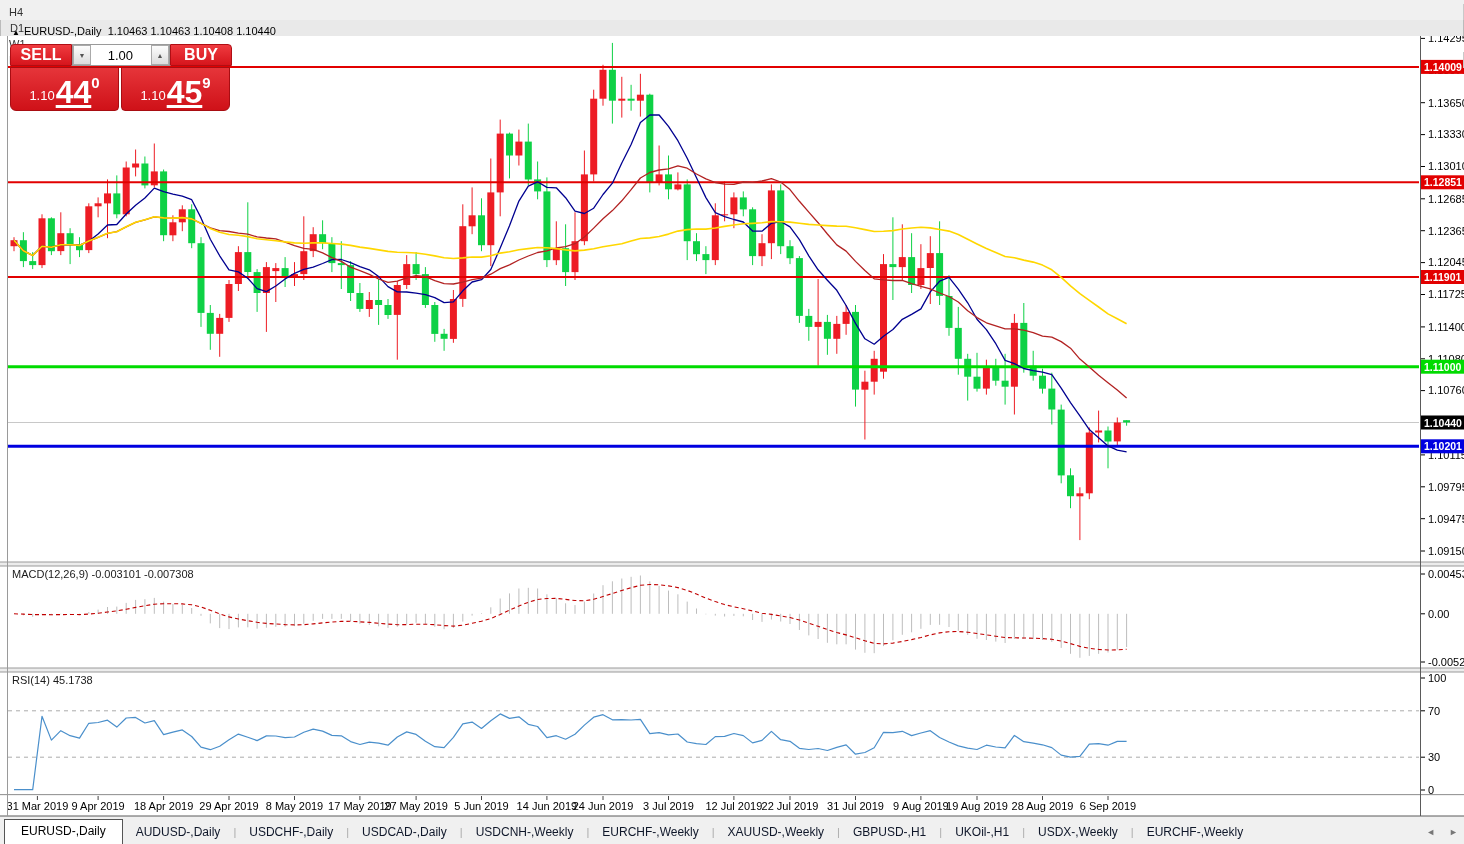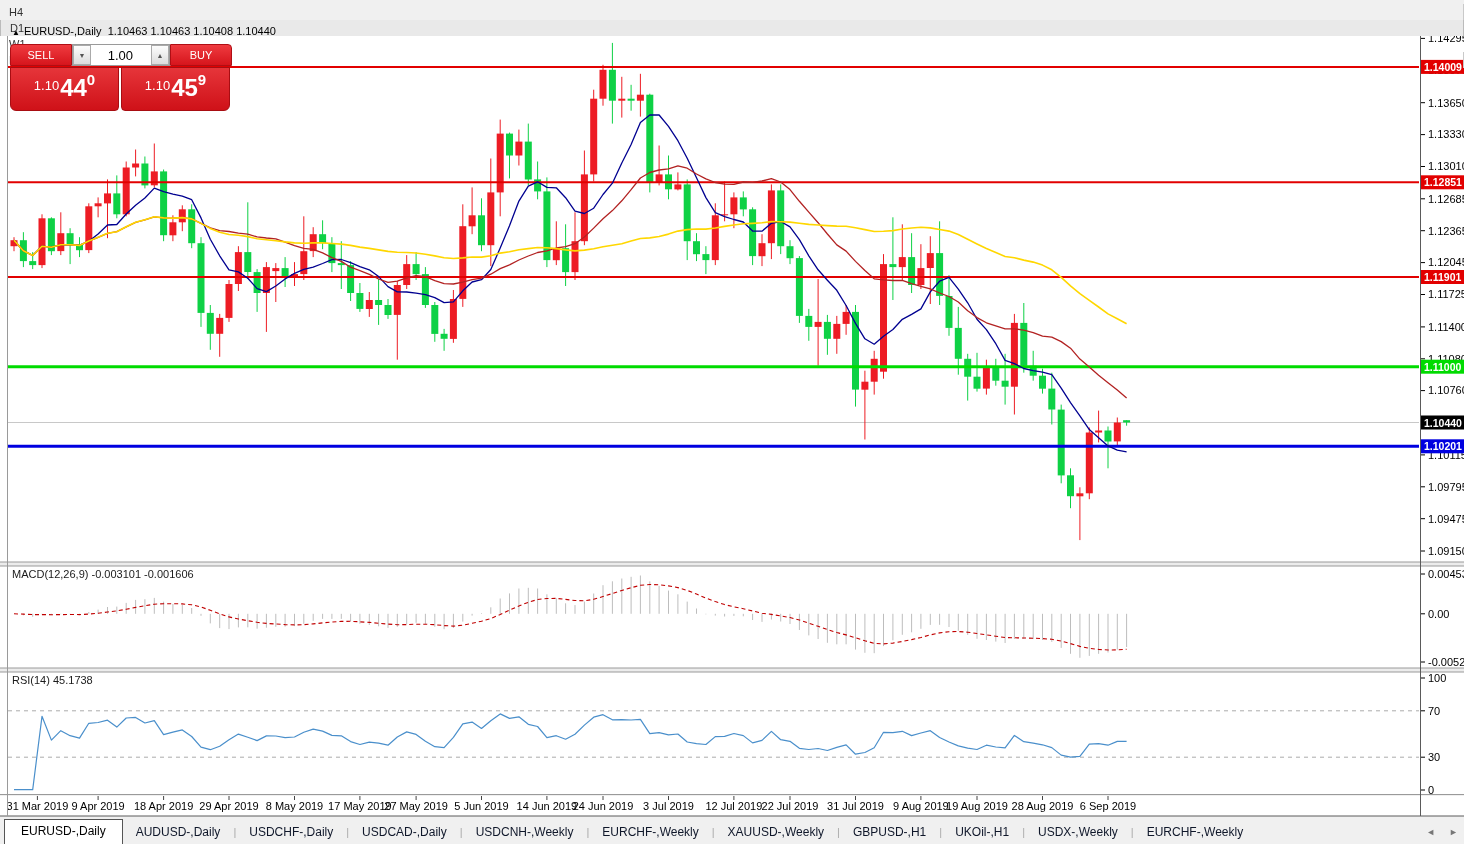--- a/index.html
+++ b/index.html
@@ -6,32 +6,32 @@
   body{width:1464px;height:844px;background:#f0f0f0;font-family:"Liberation Sans",sans-serif;position:relative;overflow:hidden;}
   .toolbar{position:absolute;left:0;top:4px;width:1464px;height:20px;background:#f0f0f0;border-bottom:1px solid #b5b5b5;display:flex;align-items:stretch;z-index:5;flex-direction:column;}
   .tf-btn{font-size:11px;color:#333;padding:2px 9px;display:flex;align-items:center;background:transparent;border:none;cursor:default;}
   .tf-btn.sep{border-right:1px solid #c9c9c9;}
   .tf-btn.active{background:#e9e9e9;border-left:1px solid #bbb;border-right:1px solid #bbb;}
   #chart-svg{position:absolute;left:0;top:0;z-index:1;}
   .ohlc-title{position:absolute;left:12px;top:25px;font-size:11px;color:#000;z-index:6;text-align:right;}
   .ohlc-title .tri{font-size:8px;margin-right:4px;}
   .trade-panel{position:absolute;left:10px;top:44px;width:222px;z-index:7;}
   .tp-row1{display:flex;height:22px;}
-  .btn-red{background:linear-gradient(#ef3b40,#d6151c);color:#fff;border:1px solid #b00e14;font-size:11px;font-family:"Liberation Sans",sans-serif;width:78px;cursor:pointer;padding:0;}
+  .btn-red{background:linear-gradient(#ef3b40,#d6151c);color:#fff;border:1px solid #b00e14;font-size:16px;font-family:"Liberation Sans",sans-serif;width:78px;cursor:pointer;padding:0;font-weight:bold;}
   .btn-sell{border-radius:4px 0 0 0;}
   .btn-buy{border-radius:0 4px 0 0;text-align:center;}
   .vol-box{display:flex;width:100px;background:#fff;border:1px solid #9a9a9a;box-sizing:border-box;}
   .spin-btn{width:18px;background:linear-gradient(#fdfdfd,#dcdcdc);border:1px solid #aaa;font-size:7px;color:#555;padding:0;cursor:pointer;}
   .vol-input{flex:1;border:none;outline:none;font-size:13px;text-align:right;padding-right:18px;width:40px;font-family:"Liberation Sans",sans-serif;}
   .tp-row2{display:flex;gap:2px;margin-top:1px;height:44px;}
-  .price-box{width:109px;background:linear-gradient(#e6353a,#cf1118);border:1px solid #a80d12;color:#fff;display:flex;align-items:center;justify-content:center;padding-bottom:3px;box-sizing:border-box;}
+  .price-box{width:109px;background:linear-gradient(#e6353a,#cf1118);border:1px solid #a80d12;color:#fff;display:flex;align-items:flex-end;justify-content:center;padding-bottom:3px;box-sizing:border-box;}
   .price-box.left{border-radius:0 0 4px 6px;}
   .price-box.right{border-radius:0 0 6px 4px;}
   .pb-prefix{font-size:13px;margin:0 1px 4px 0;}
-  .pb-big{font-size:24px;font-weight:bold;line-height:30px;}
+  .pb-big{font-size:32px;font-weight:bold;line-height:30px;text-decoration:underline;}
   .pb-sup{font-size:15px;font-weight:bold;margin-bottom:16px;}
   .ind-label{position:absolute;font-size:11px;color:#1a1a1a;z-index:6;left:12px;}
   .macd-label{top:568px;}
   .rsi-label{top:674px;}
   .tabbar{position:absolute;left:0;top:817px;width:1464px;height:27px;background:#f0f0f0;display:flex;align-items:flex-end;z-index:6;box-sizing:border-box;padding-right:6px;}
   .tab{font-size:12px;color:#0f172a;padding:4px 13px 5px 13px;white-space:nowrap;cursor:pointer;}
   .tab.active{background:#fff;color:#000;border:1px solid #555;border-bottom:none;padding:4px 16px 6px 16px;margin-left:4px;}
   .tabsep{color:#aaa;font-size:11px;padding-bottom:6px;}
   .tab-nav{margin-left:auto;display:flex;gap:14px;align-items:center;padding-bottom:7px;}
   .tab-nav span{color:#777;font-size:9px;cursor:pointer;}
@@ -598,21 +598,21 @@
     </div>
     <div class="price-box right">
       <span class="pb-prefix">1.10</span>
       <span class="pb-big">45</span>
       <span class="pb-sup">9</span>
     </div>
   </div>
 </div>
 
 <div class="ind-label macd-label">
-  <span>MACD(12,26,9)</span>&nbsp;<span>-0.003101 -0.001606</span>
+  <span>MACD(12,26,9)</span>&nbsp;<span>-0.003101 -0.007308</span>
 </div>
 <div class="ind-label rsi-label">
   <span>RSI(14)</span>&nbsp;<span>45.1738</span>
 </div>
 
 <div class="tabbar">
   <span id="tab-items" style="display:flex;align-items:flex-end;">
       <div class="tab active">EURUSD-,Daily</div>
       <div class="tab">AUDUSD-,Daily</div>
       <span class="tabsep">|</span>

